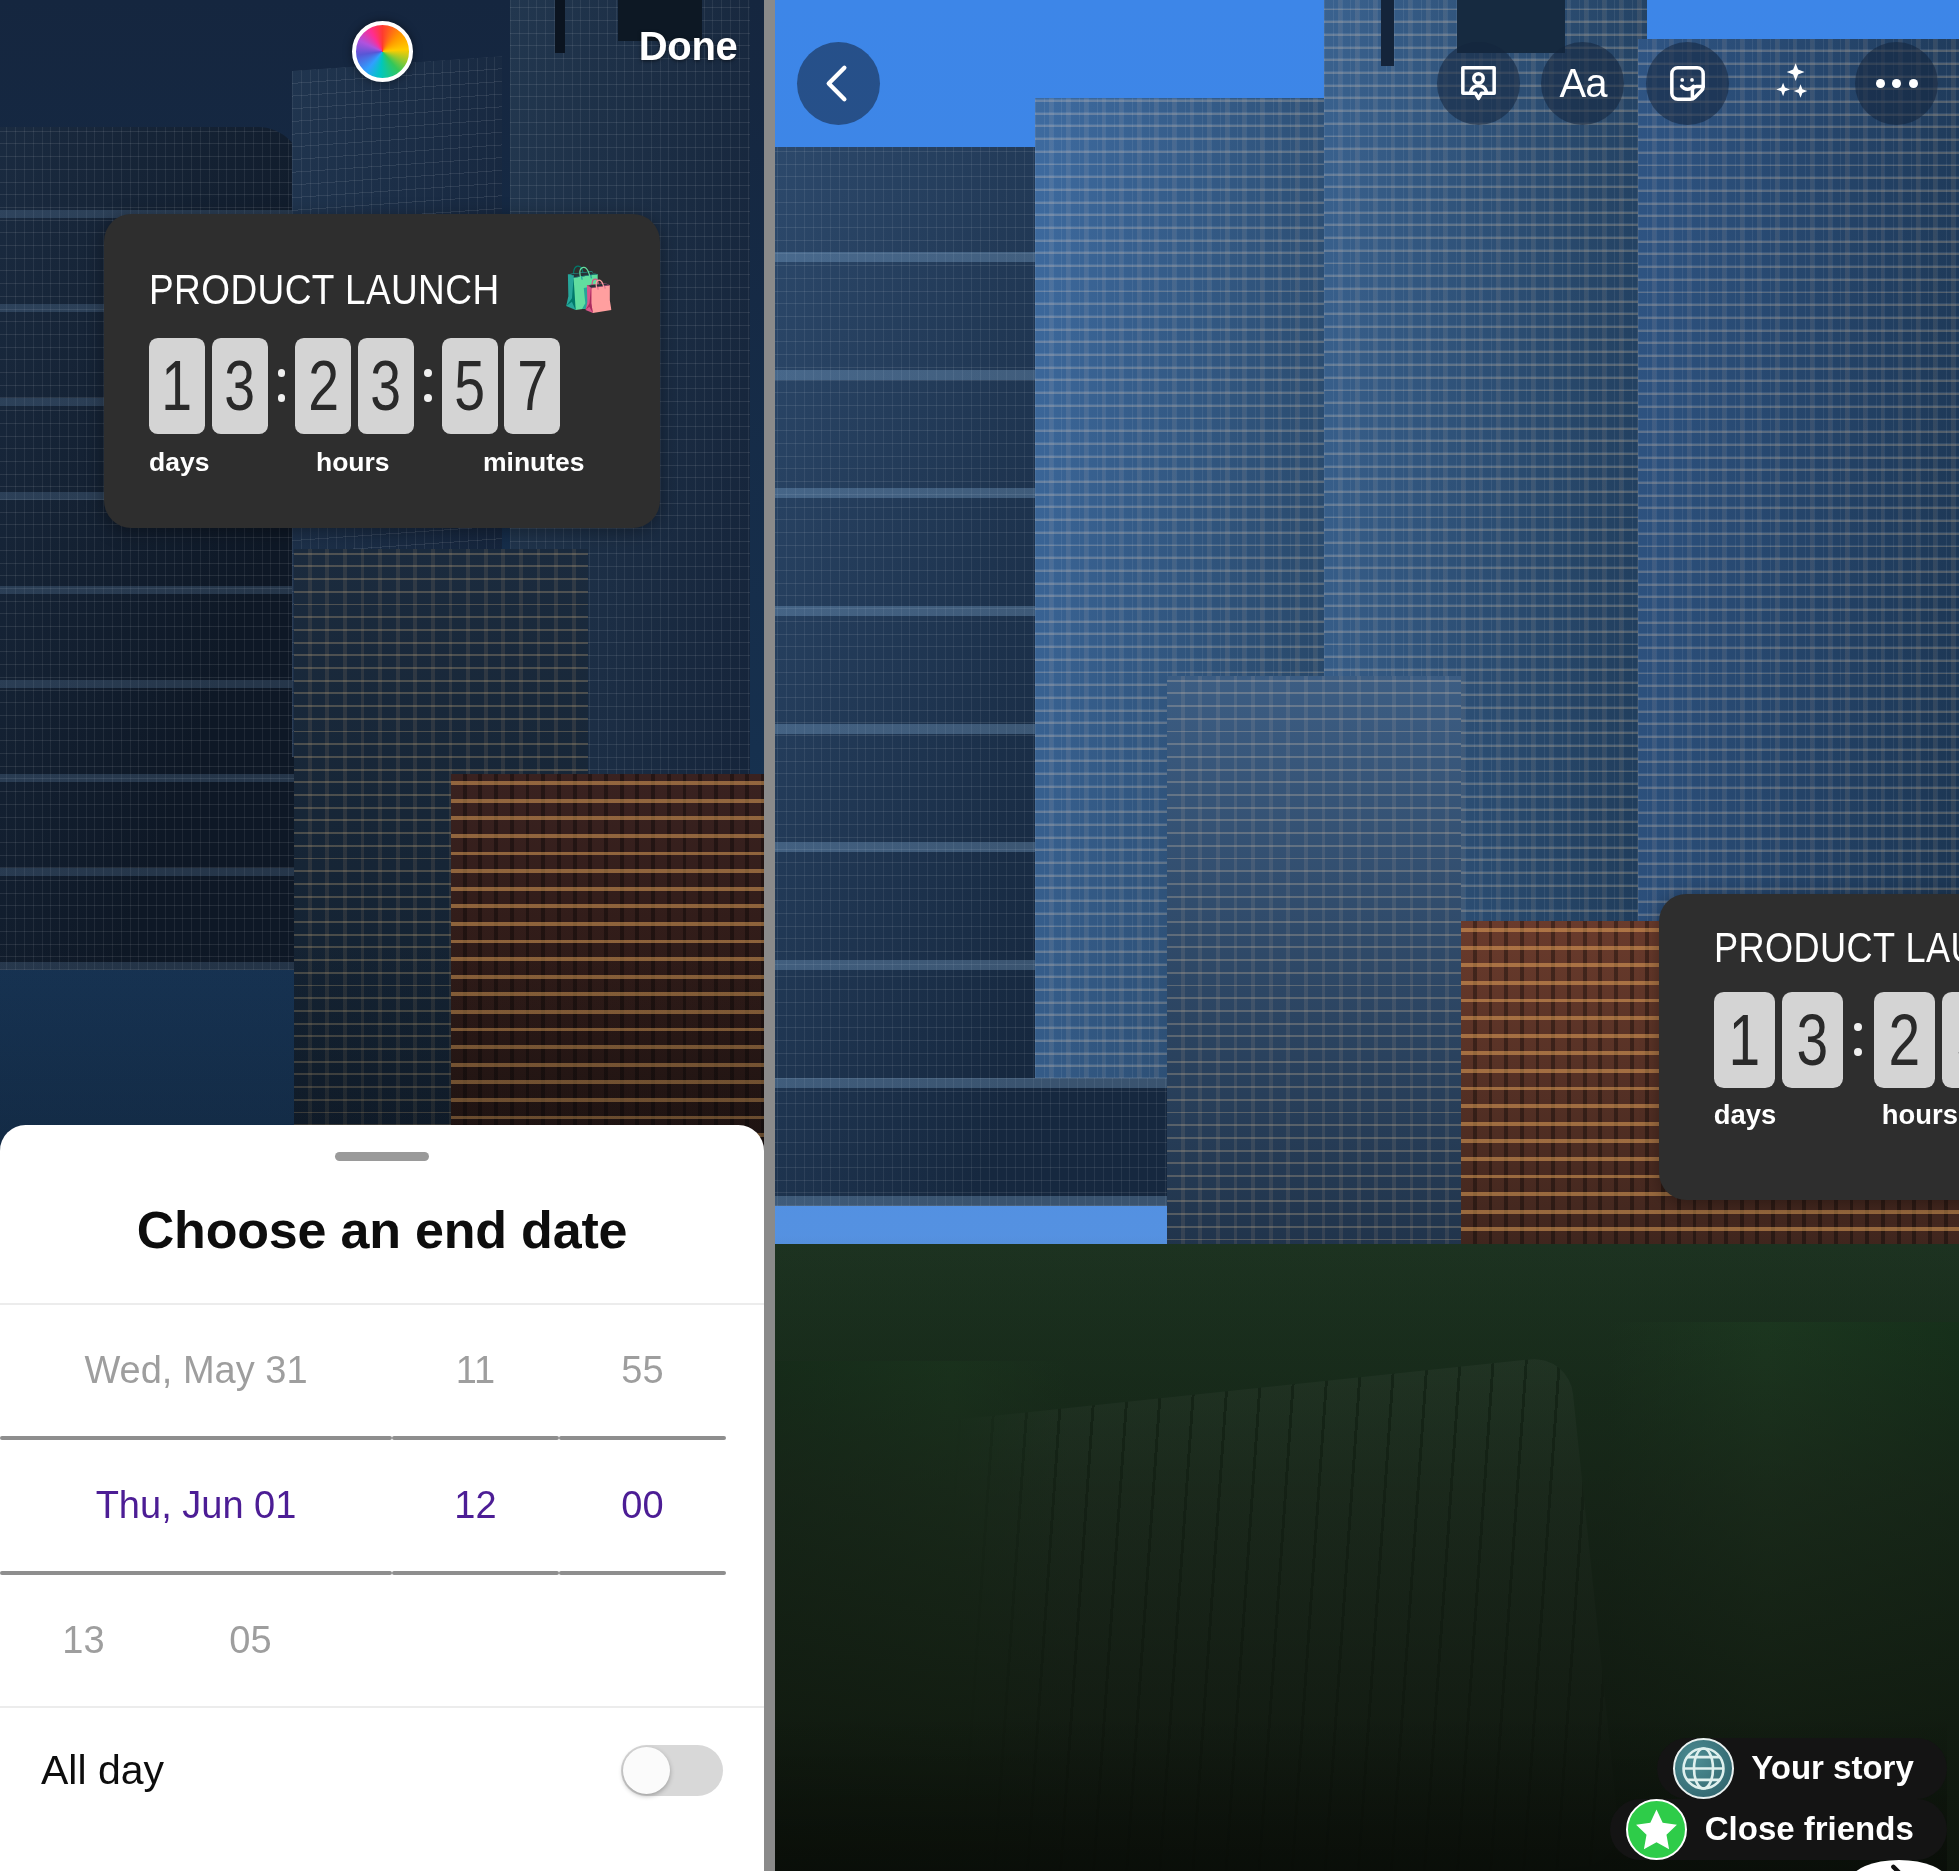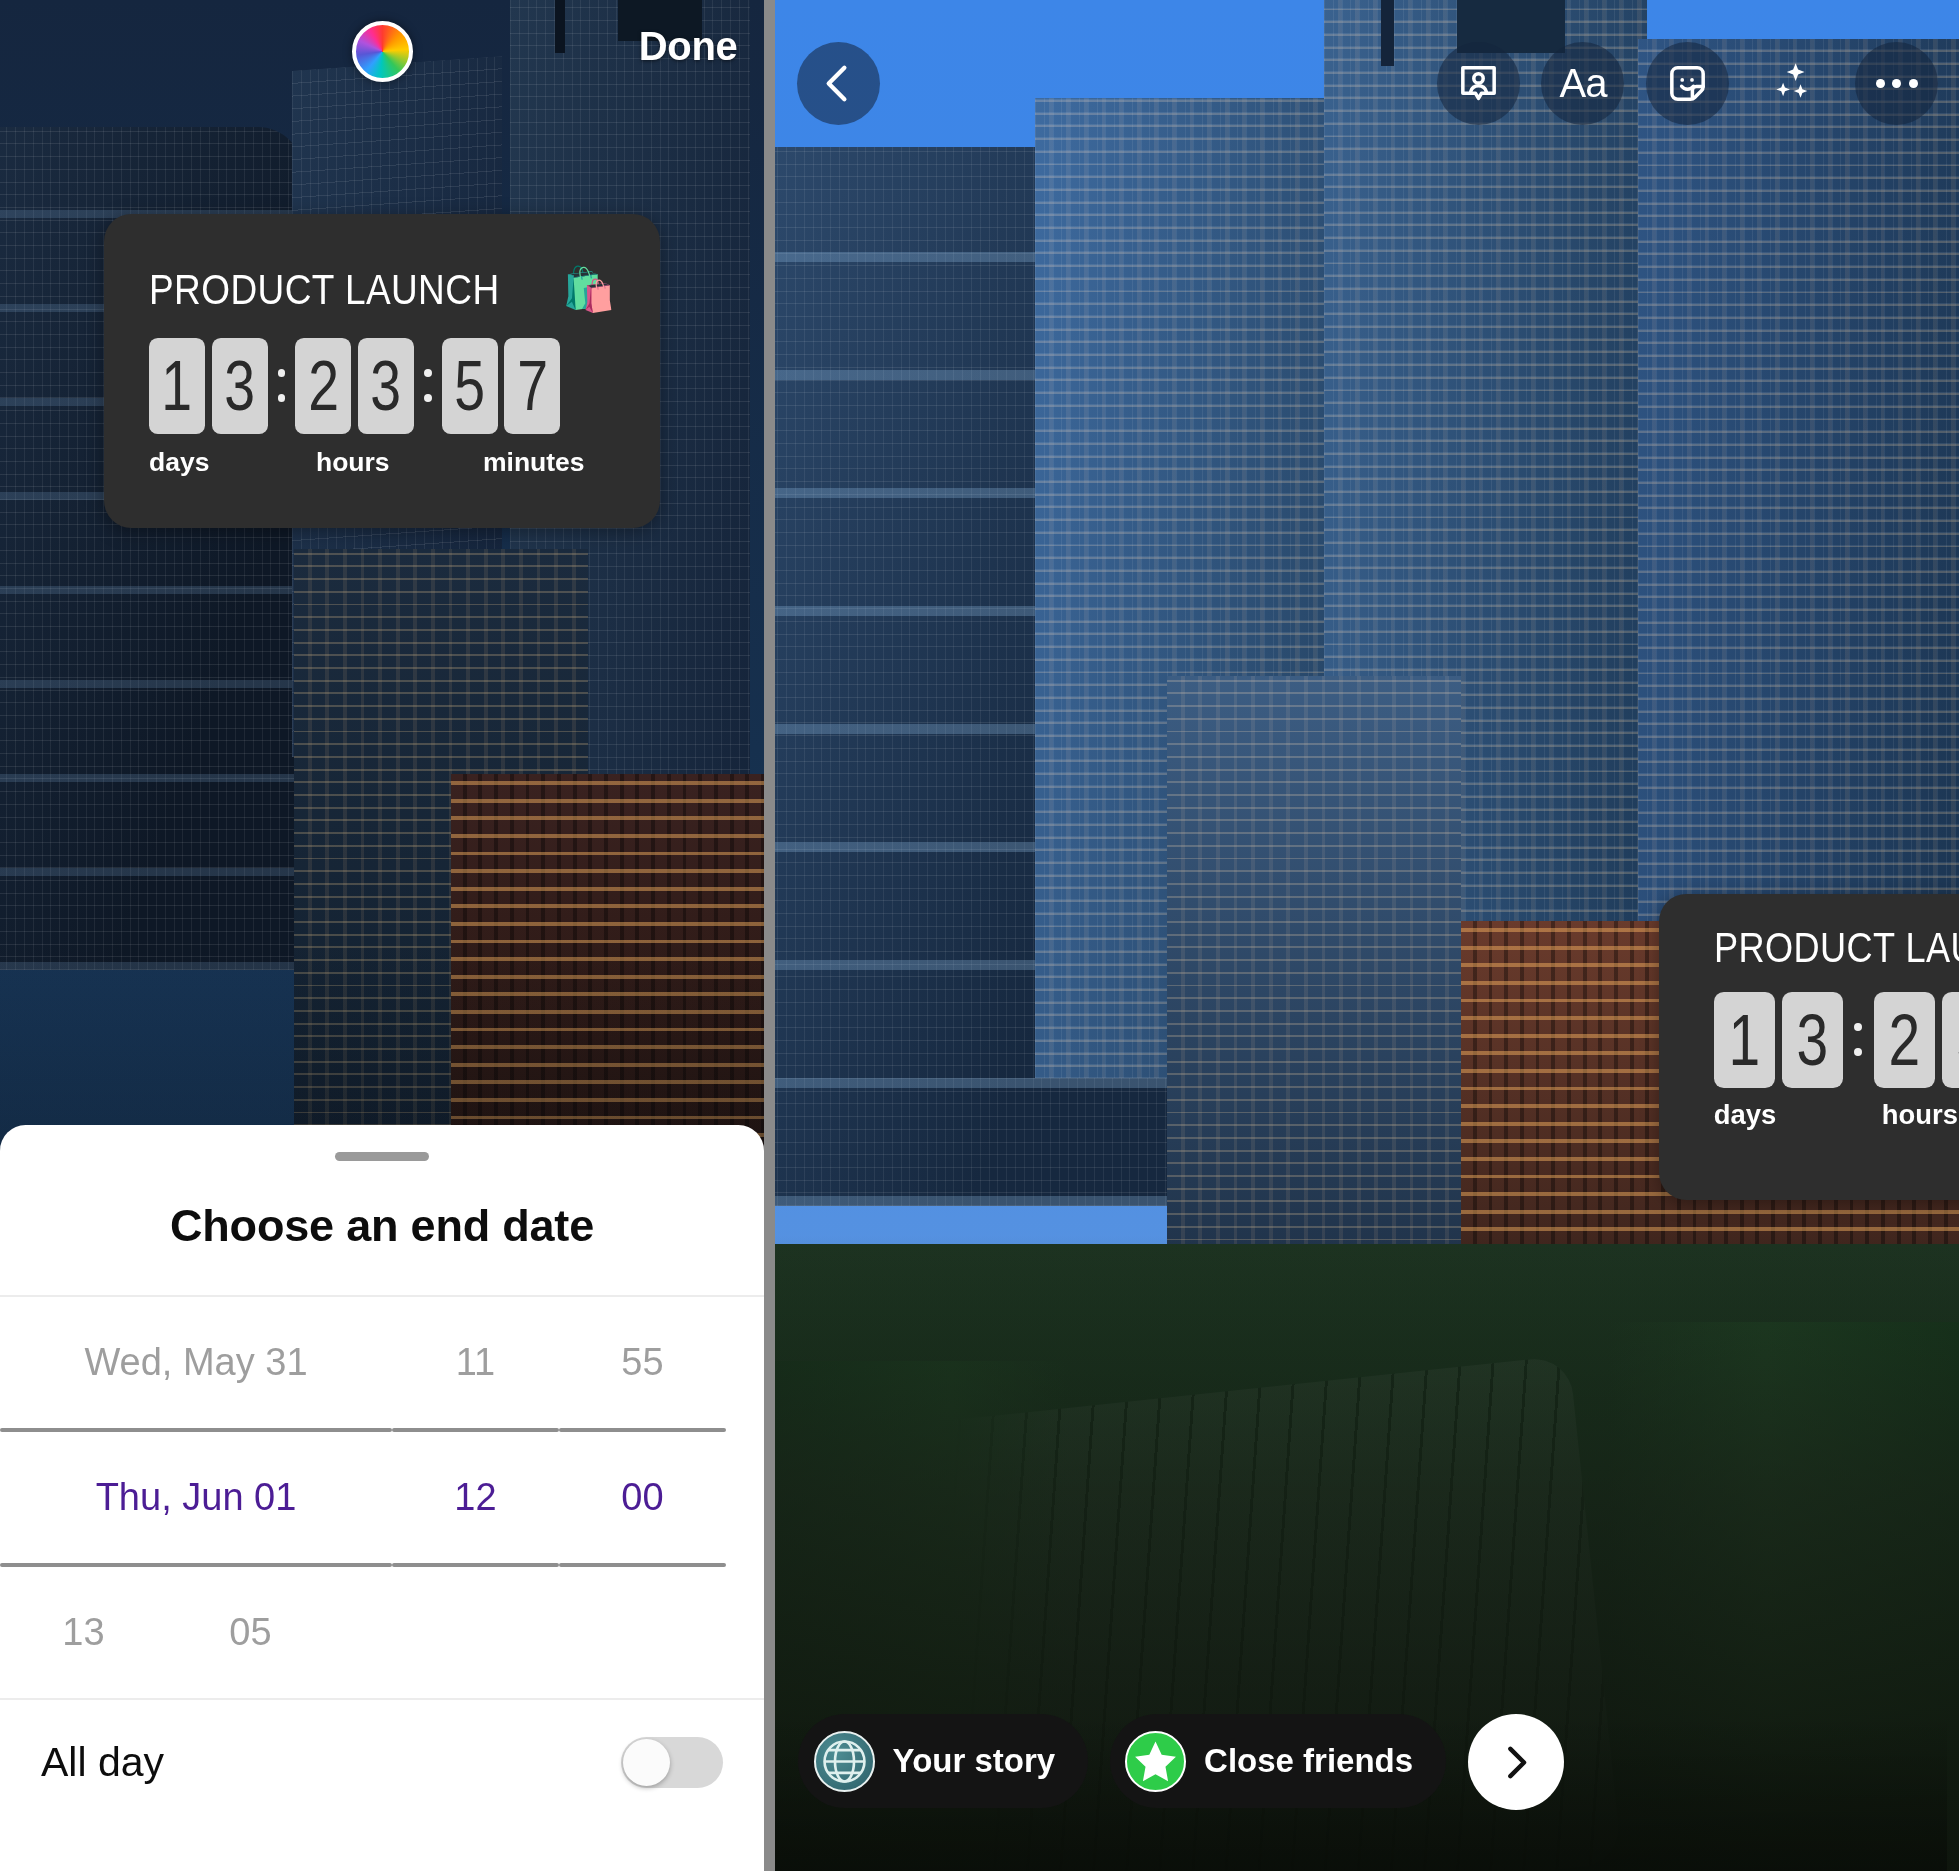--- a/index.html
+++ b/index.html
@@ -173,21 +173,21 @@
     position:absolute; left:0; right:0; bottom:0; top: 1125px;
     background:#fff;
     border-radius: 25.5px 25.5px 0 0;
     z-index: 50;
   }
   .grabber {
     width: 94px; height: 8.8px; border-radius: 5.9px; background:#9a9a9a;
     margin: 27.4px auto 0;
   }
   .sheet-title {
-    text-align:center; font-size: 45px; font-weight:700; color:#0d0d0d;
+    text-align:center; font-size: 52px; font-weight:700; color:#0d0d0d;
     margin-top: 39px; letter-spacing:-0.2px;
   }
   .sheet-divider { height:2px; background:#ececec; margin-top: 43px; }
   .picker {
     position:relative;
     padding: 0;
   }
   .prow {
     display:flex;
     align-items:center;
@@ -238,23 +238,24 @@
   .tb-btn svg { width: 47px; height: 47px; }
   .tb-left { margin-left: 22.5px; }
   .tb-right-group { margin-left:auto; display:flex; align-items:center; gap: 21.6px; margin-right: 21.6px; }
   .aa-text { color:#fff; font-size: 40px; font-weight: 400; letter-spacing:-1px; }
   .dots { display:flex; gap: 7.8px; }
   .dots i { width:8.8px; height:8.8px; border-radius:50%; background:#fff; display:block; }
 
   
   .bottom-bar {
     position:absolute; left:0; right:13px; bottom:0; height: 157px;
-    display:flex; align-items:flex-start;
+    display:flex; align-items:flex-end;
     z-index:40;
     background: linear-gradient(180deg, rgba(0,0,0,0) 0%, rgba(0,0,0,.35) 100%);
+    flex-direction: column;
   }
   .pill {
     height: 94px; border-radius: 47px; background:#141414;
     display:flex; align-items:center; padding: 0 33px 0 15.7px;
     cursor:pointer;
   }
   .pill + .pill { margin-left: 21.6px; }
   .pill .av {
     width: 61px; height: 61px; border-radius:50%;
     display:flex; align-items:center; justify-content:center;

